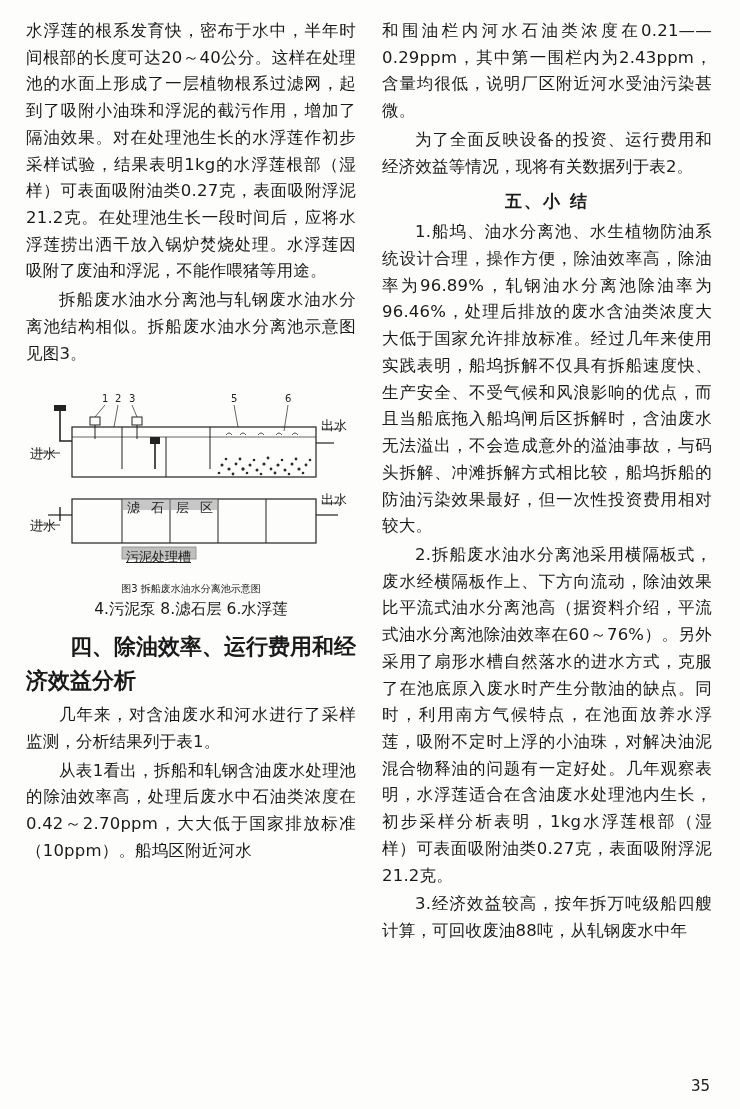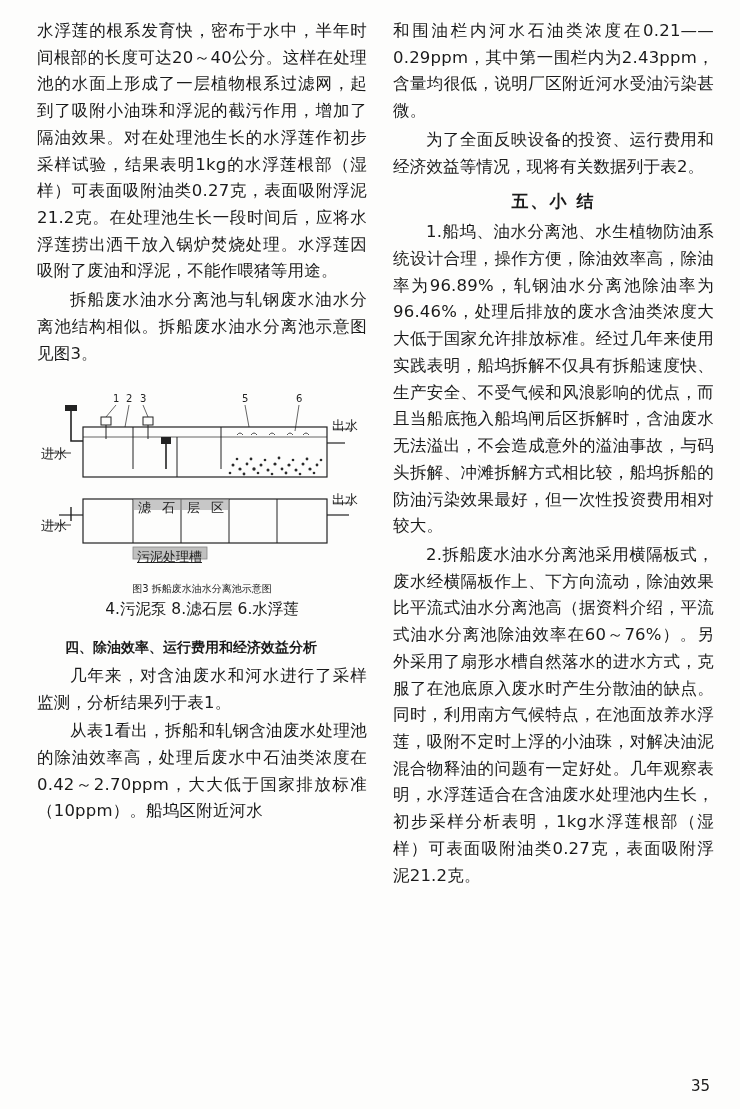--- a/index.html
+++ b/index.html
@@ -13,21 +13,21 @@
     position: relative;
     font-family: "DejaVu Sans", sans-serif;
     color: #1a1a1a;
     overflow: hidden;
   }
   .page {
     position: relative;
     width: 740px;
     height: 1109px;
     box-sizing: border-box;
-    padding: 18px 26px 10px 37px;
+    padding: 18px 26px 10px 26px;
     background: #fdfdfc;
   }
   .columns {
     display: flex;
     flex-direction: row;
     gap: 26px;
     height: 1040px;
   }
   .col {
     width: 330px;
@@ -45,23 +45,23 @@
     text-indent: 2em;
   }
   .section-head {
     font-size: 17px;
     font-weight: bold;
     text-align: center;
     margin: 10px 0 6px 0;
     letter-spacing: 2px;
   }
   .section-head-left {
-    font-size: 14px;
+    font-size: 22px;
     font-weight: bold;
-    margin: 15px 0 4px 0;
+    margin: 8px 0 4px 0;
     text-align: justify;
     line-height: 1.55;
     text-indent: 2em;
   }
   
   .figure {
     margin: 14px 0 6px 0;
     position: relative;
   }
   .fig-box {
@@ -228,17 +228,18 @@
     </div>
 
     <div class="col">
       <p>和围油栏内河水石油类浓度在0.21——0.29ppm，其中第一围栏内为2.43ppm，含量均很低，说明厂区附近河水受油污染甚微。</p>
       <p class="indent">为了全面反映设备的投资、运行费用和经济效益等情况，现将有关数据列于表2。</p>
 
       <div class="section-head">五、小    结</div>
 
       <p class="indent">1.船坞、油水分离池、水生植物防油系统设计合理，操作方便，除油效率高，除油率为96.89%，轧钢油水分离池除油率为96.46%，处理后排放的废水含油类浓度大大低于国家允许排放标准。经过几年来使用实践表明，船坞拆解不仅具有拆船速度快、生产安全、不受气候和风浪影响的优点，而且当船底拖入船坞闸后区拆解时，含油废水无法溢出，不会造成意外的溢油事故，与码头拆解、冲滩拆解方式相比较，船坞拆船的防油污染效果最好，但一次性投资费用相对较大。</p>
       <p class="indent">2.拆船废水油水分离池采用横隔板式，废水经横隔板作上、下方向流动，除油效果比平流式油水分离池高（据资料介绍，平流式油水分离池除油效率在60～76%）。另外采用了扇形水槽自然落水的进水方式，克服了在池底原入废水时产生分散油的缺点。同时，利用南方气候特点，在池面放养水浮莲，吸附不定时上浮的小油珠，对解决油泥混合物释油的问题有一定好处。几年观察表明，水浮莲适合在含油废水处理池内生长，初步采样分析表明，1kg水浮莲根部（湿样）可表面吸附油类0.27克，表面吸附浮泥21.2克。</p>
+      <p class="indent">3.经济效益较高，按年拆万吨级船四艘计算，可回收废油88吨，从轧钢废水中年</p>
     </div>
   </div>
 
   <div class="pagenum">35</div>
 </div>
 
 </body></html>

